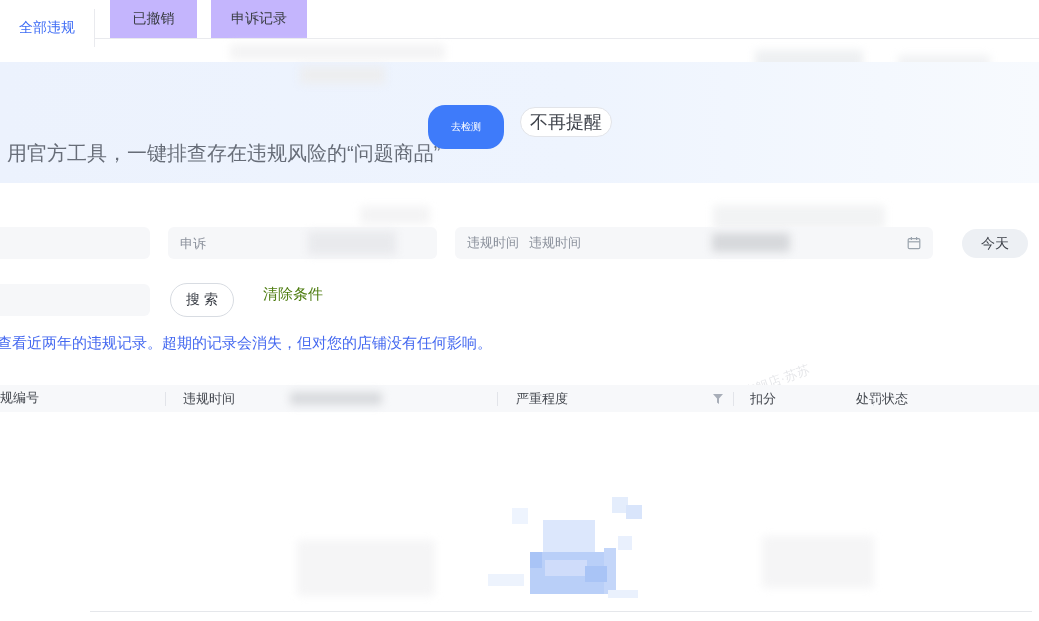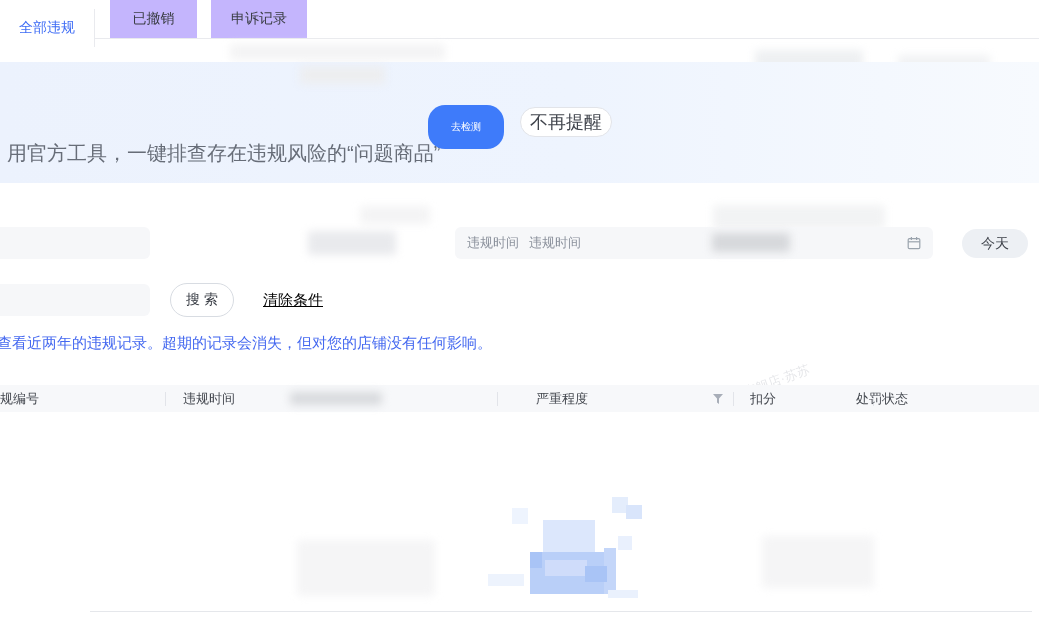--- a/index.html
+++ b/index.html
@@ -41,21 +41,21 @@
               font-size:13px;color:#8b919c;cursor:text;}
   .date-field .lbl{margin-right:10px;}
   .cal{position:absolute;right:12px;top:9px;}
   .btn-today{position:absolute;left:962px;top:229px;width:66px;height:29px;border-radius:15px;
              background:#edf0f4;color:#3e424a;font-size:14px;border:none;display:flex;
              align-items:center;justify-content:center;cursor:pointer;}
   .inp4{left:-40px;top:284px;width:190px;}
   .btn-search{position:absolute;left:170px;top:283px;width:64px;height:34px;border-radius:17px;
               background:#fff;border:1px solid #d8dce2;color:#383c44;font-size:14px;display:flex;
               align-items:center;justify-content:center;box-sizing:border-box;cursor:pointer;}
-  .btn-clear{position:absolute;left:257px;top:290px;font-size:15px;color:#000000;cursor:pointer;background:none;border:none;text-decoration:underline;}
+  .btn-clear{position:absolute;left:257px;top:284px;font-size:15px;color:#4d7c0f;cursor:pointer;background:none;border:none;}
 
   
   .notice{position:absolute;left:-3px;top:334px;font-size:15px;color:#4468f0;white-space:nowrap;}
 
   
   .thead{position:absolute;left:0;top:385px;width:1039px;height:27px;background:#f7f8fa;
          font-size:13px;color:#43474e;}
   .th{position:absolute;top:0;height:27px;line-height:27px;white-space:nowrap;}
   .th-sep{position:absolute;top:7px;width:1px;height:14px;background:#e2e4e9;}
   .funnel{position:absolute;left:712px;top:8px;cursor:pointer;}
@@ -89,20 +89,21 @@
     <div class="blur" style="left:300px;top:4px;width:85px;height:18px;background:#edeef0;"></div>
     <div class="banner-sub">用官方工具，一键排查存在违规风险的“问题商品”</div>
     <button class="btn-primary">去检测</button>
     <button class="btn-ghost">不再提醒</button>
   </div>
 
   <div class="blur" style="left:360px;top:206px;width:70px;height:18px;background:#f4f4f5;"></div>
   <div class="blur" style="left:713px;top:205px;width:172px;height:24px;background:#f2f3f4;"></div>
 
   <input class="inp inp1" style="">
+  <input class="inp inp2" placeholder="申诉" style="">
   <div class="blur" style="left:308px;top:231px;width:88px;height:24px;background:#e9eaed;"></div>
 
   <div class="date-field">
     <span class="lbl">违规时间</span>
     <span>违规时间</span>
     <span class="cal">
       <svg width="14" height="14" viewBox="0 0 14 14" fill="none">
         <rect x="1.2" y="2.6" width="11.6" height="10" rx="1.2" stroke="#9aa3ad" stroke-width="1.2"></rect>
         <line x1="4.4" y1="1" x2="4.4" y2="4" stroke="#9aa3ad" stroke-width="1.2"></line>
         <line x1="9.6" y1="1" x2="9.6" y2="4" stroke="#9aa3ad" stroke-width="1.2"></line>
@@ -115,26 +116,26 @@
 
   <input class="inp inp4" style="">
   <button class="btn-search">搜 索</button>
   <button class="btn-clear">清除条件</button>
 
   <div class="notice">查看近两年的违规记录。超期的记录会消失，但对您的店铺没有任何影响。</div>
 
   <div class="watermark">旗舰店·苏苏</div>
 
   <div class="thead">
-    <div class="th" style="left:0;">规编号</div>
+    <div class="th" style="left:0;font-family:Liberation Mono, monospace;">规编号</div>
     <div class="th-sep" style="left:165px;"></div>
     <div class="th" style="left:183px;">违规时间</div>
     <div class="blur" style="left:290px;top:7px;width:92px;height:13px;background:#d8dadd;"></div>
     <div class="th-sep" style="left:497px;"></div>
-    <div class="th" style="left:536px;font-family:Liberation Serif, serif;">严重程度</div>
+    <div class="th" style="left:516px;font-family:Liberation Serif, serif;">严重程度</div>
     <span class="funnel">
       <svg width="12" height="11" viewBox="0 0 12 11">
         <path d="M1 0 h10 l-4 4.6 v5.4 l-2 -1.4 v-4 z" fill="#a8aeb8"></path>
       </svg>
     </span>
     <div class="th-sep" style="left:733px;"></div>
     <div class="th" style="left:750px;">扣分</div>
     <div class="th-sep" style="left:873px;"></div>
     <div class="th" style="left:856px;">处罚状态</div>
   </div>

